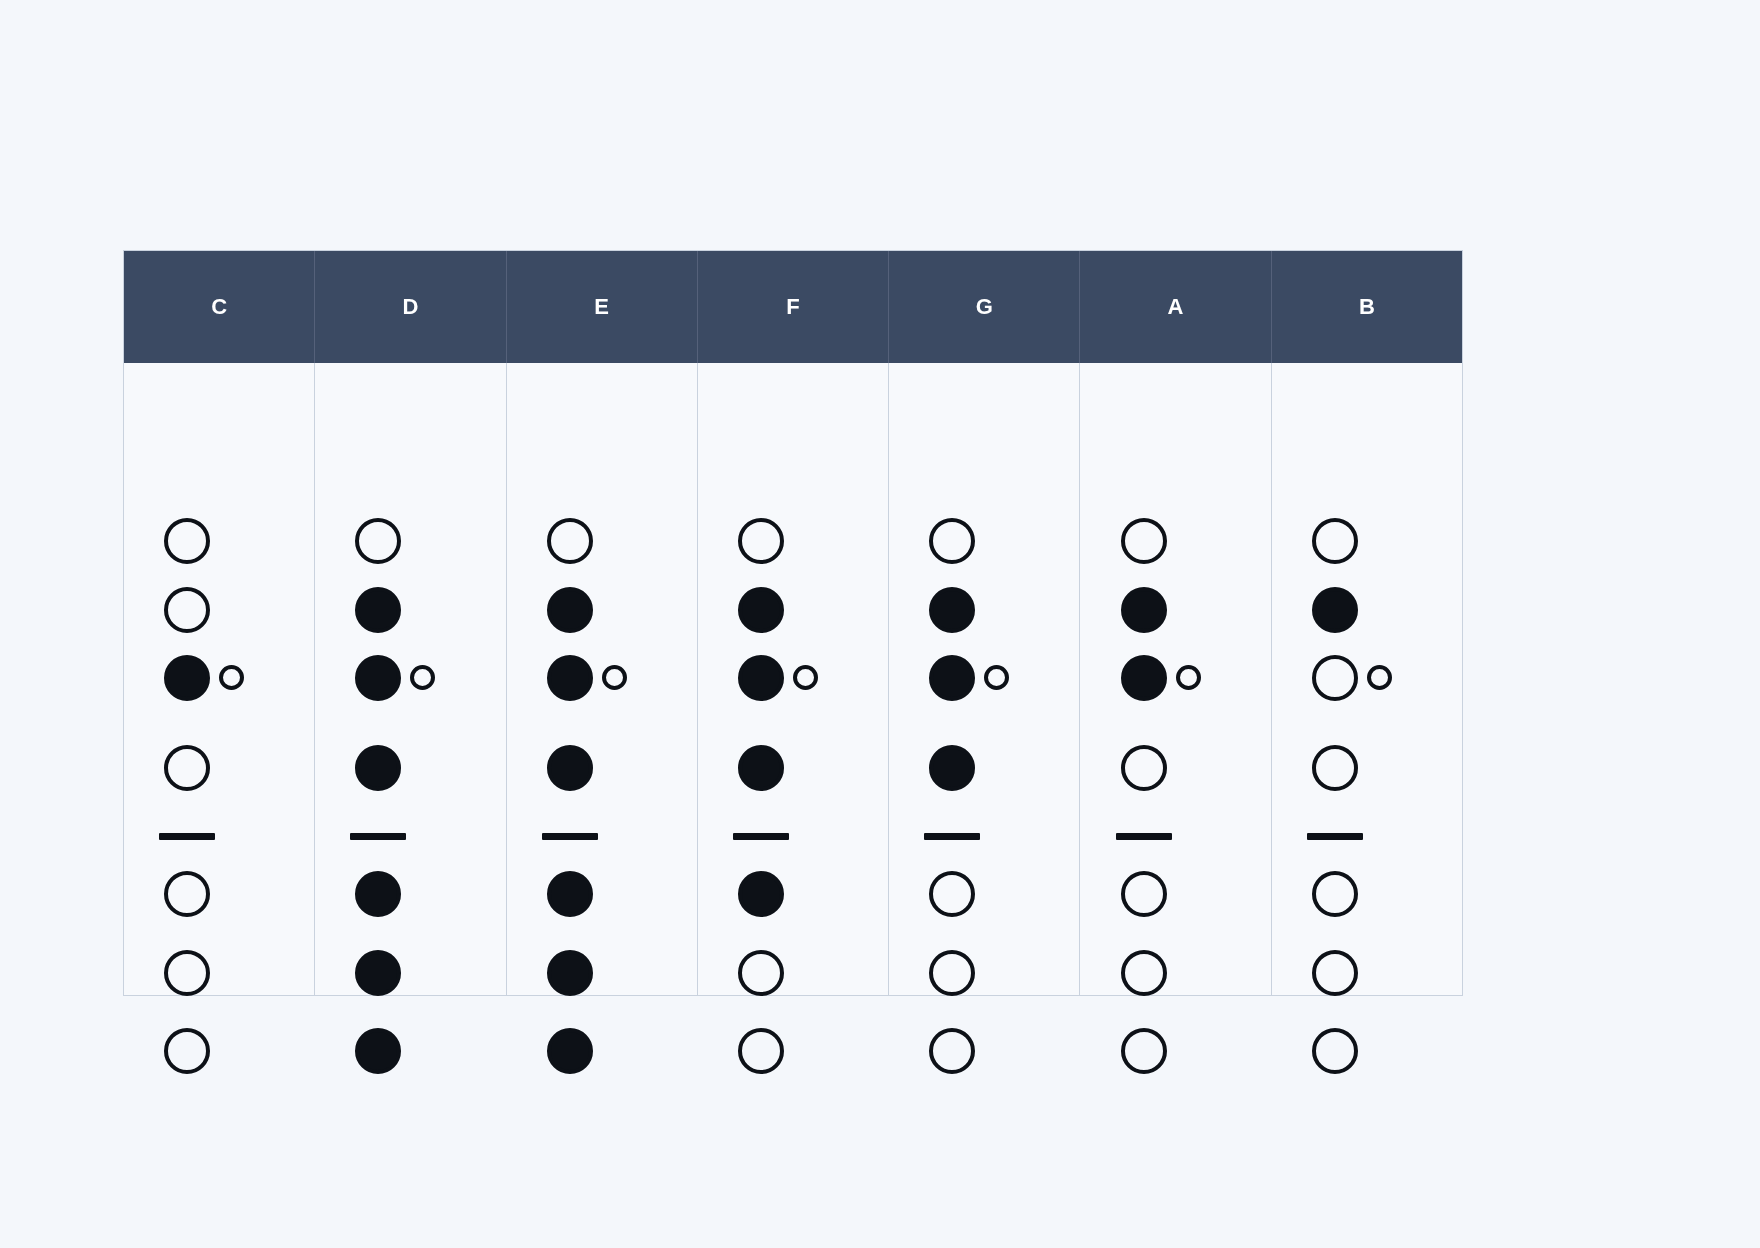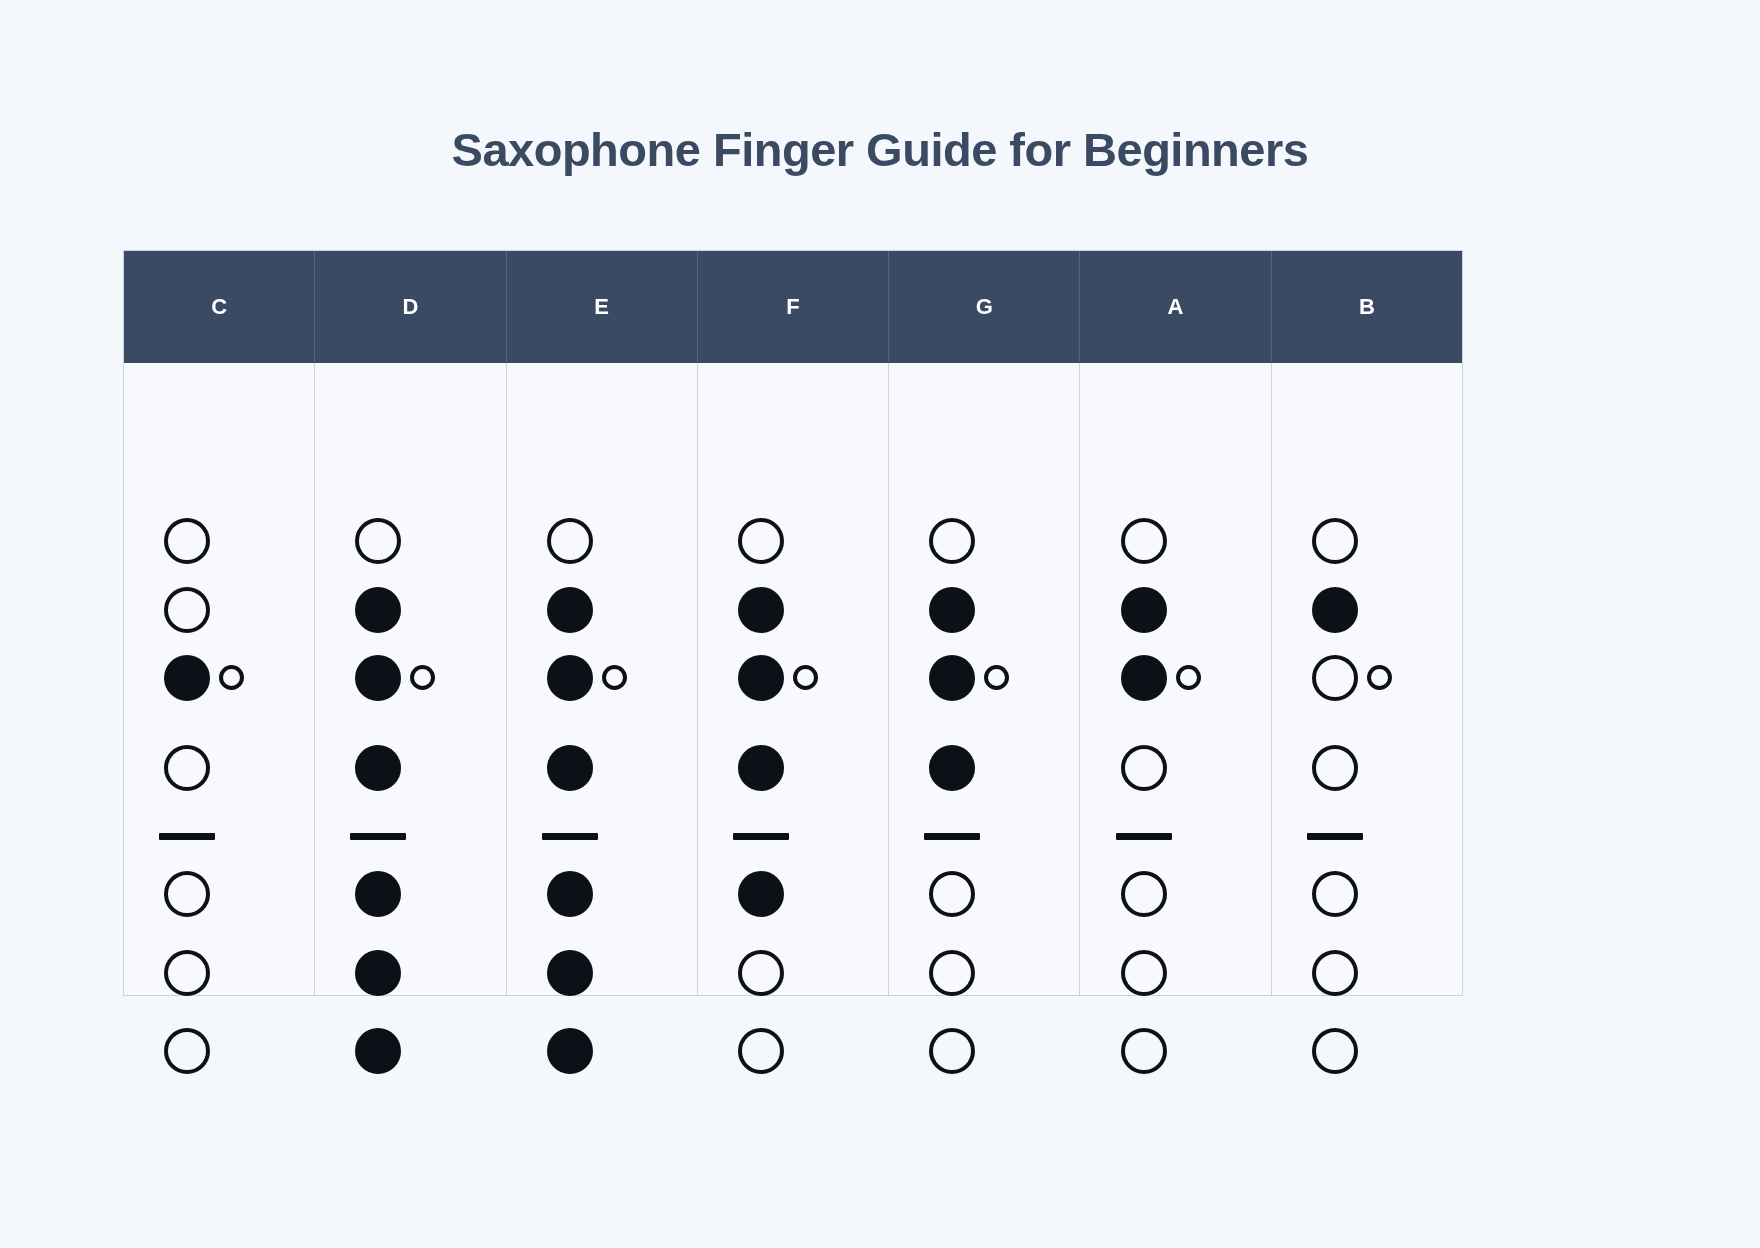--- a/index.html
+++ b/index.html
@@ -123,21 +123,20 @@
   
   .main-x { left: 50%; margin-left: -55px; }
   .side-x { left: 50%; margin-left: 0px; }
   .div-x  { left: 50%; margin-left: -60px; }
 </style>
 </head>
 <body>
 
 <div class="page">
 
-  <div class="title">Saxophone Finger Guide for Beginners</div>
 
   <div class="chart">
 
     <div class="header-row">
       <div class="header-cell">C</div>
       <div class="header-cell">D</div>
       <div class="header-cell">E</div>
       <div class="header-cell">F</div>
       <div class="header-cell">G</div>
       <div class="header-cell">A</div>

